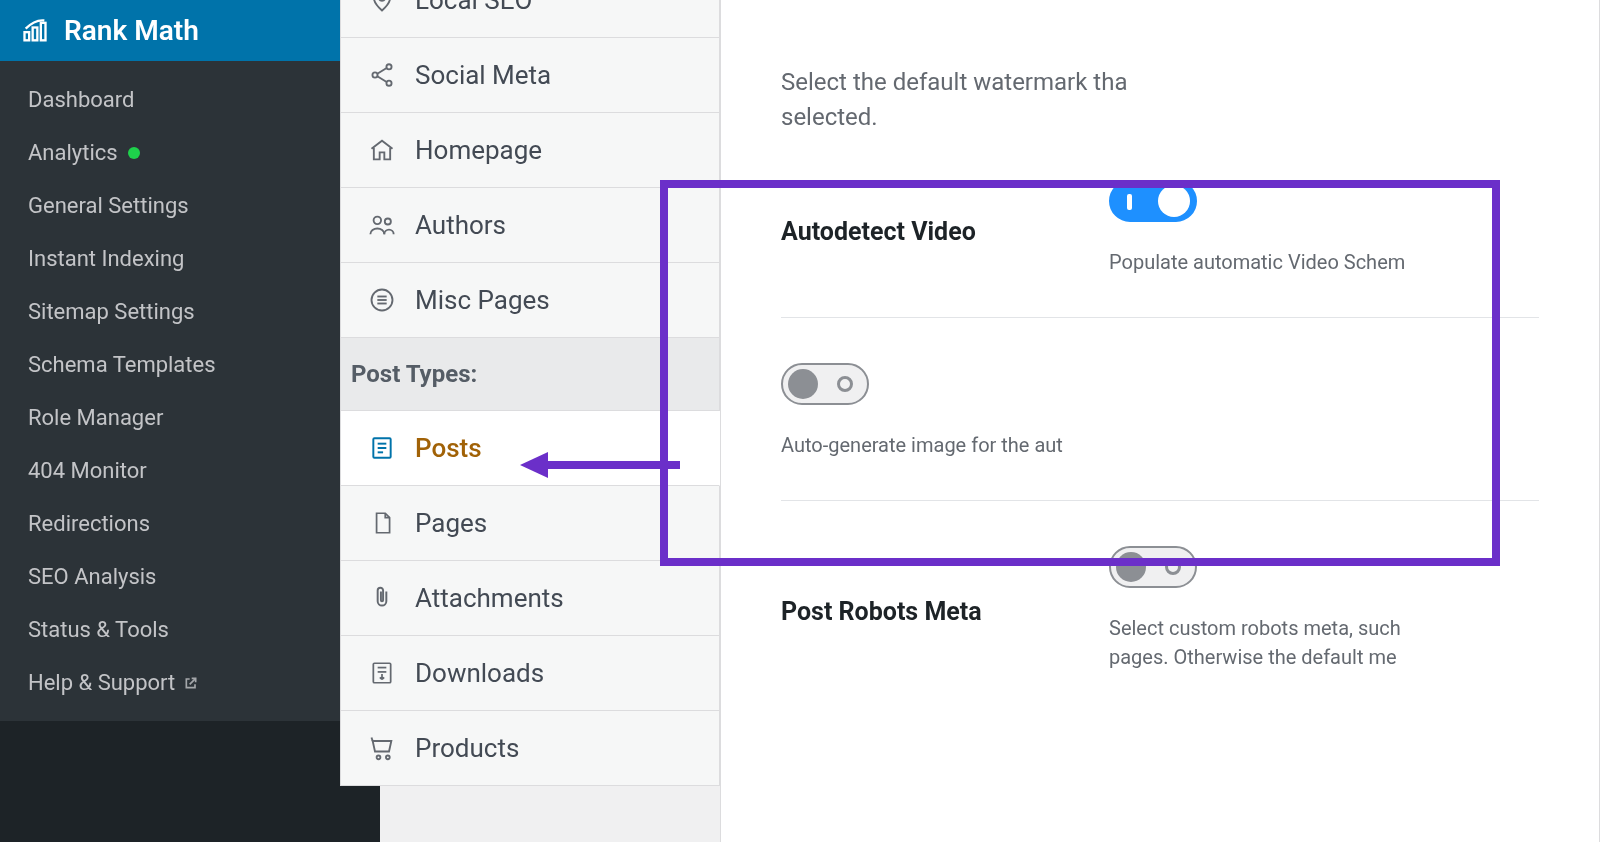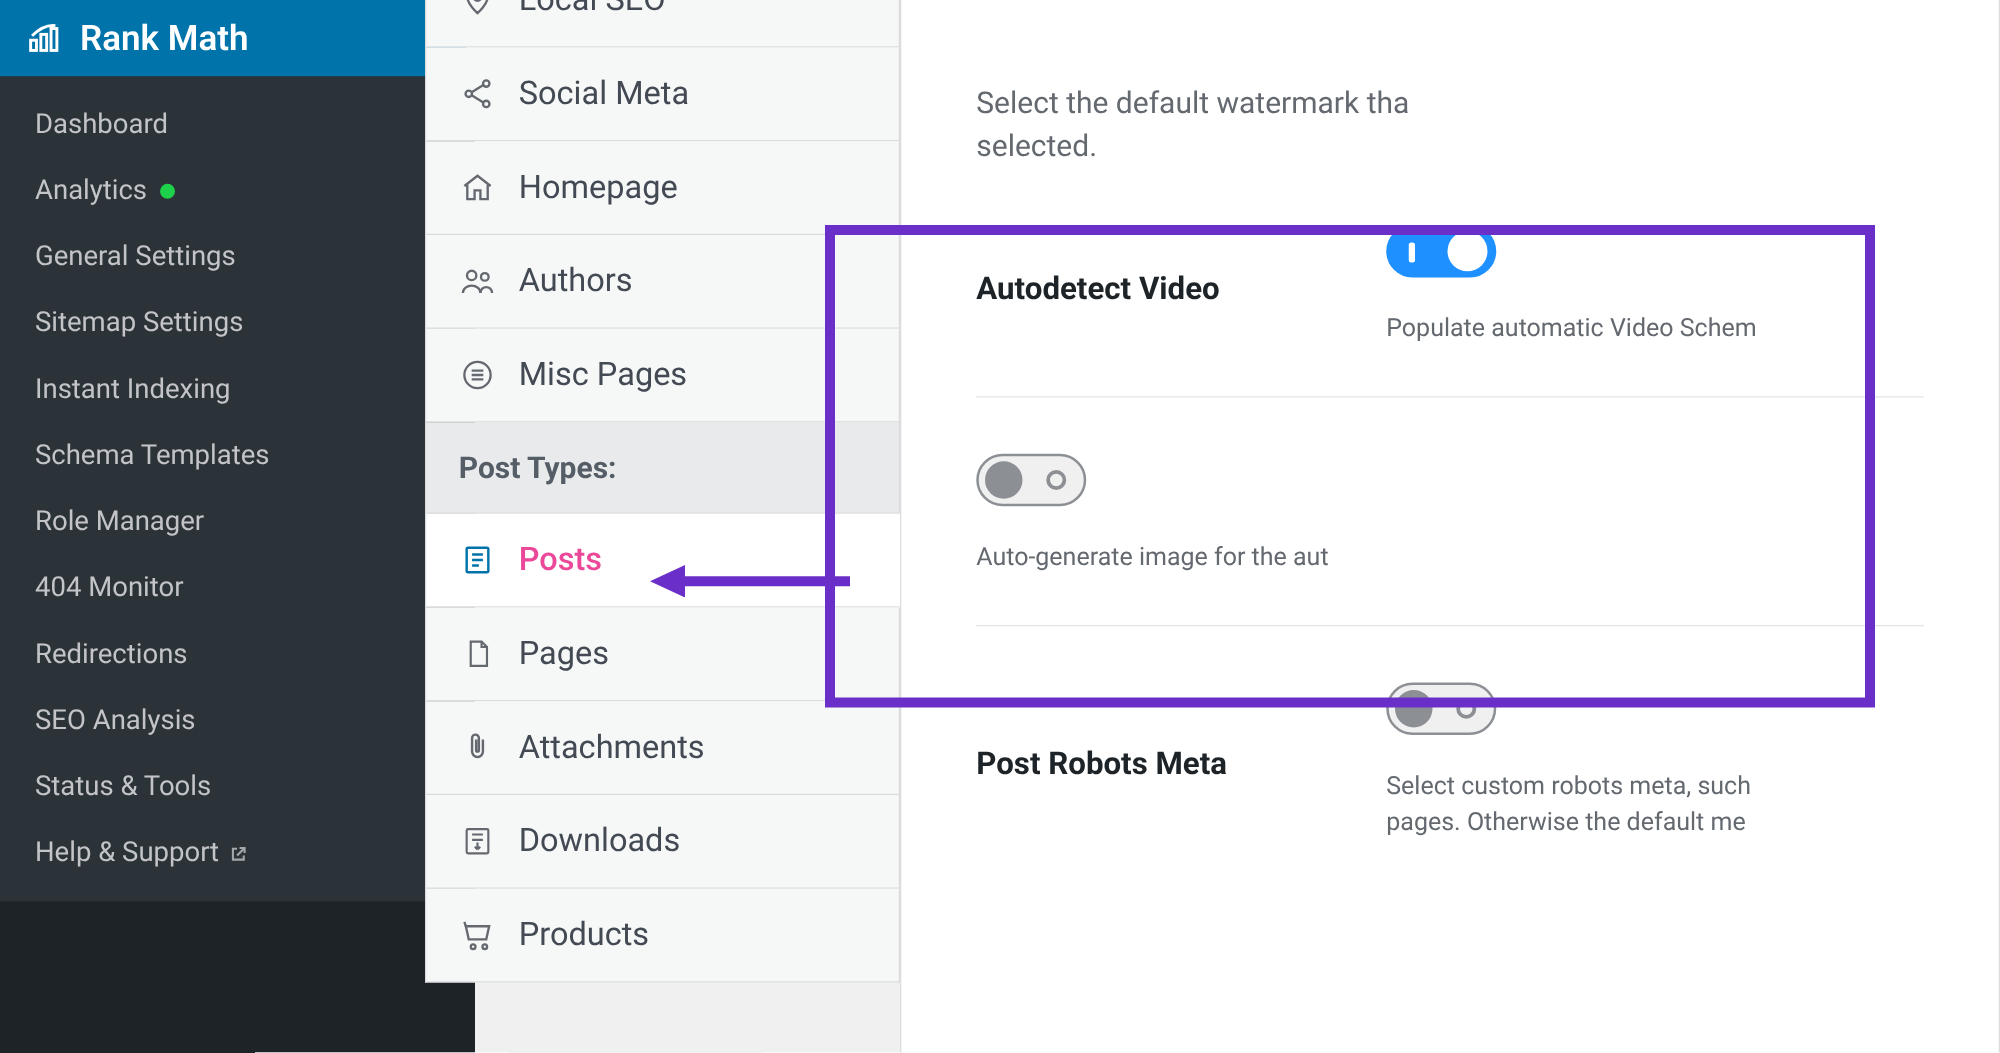--- a/index.html
+++ b/index.html
@@ -94,27 +94,27 @@
     gap:18px;
   }
   .tab-item:first-child{border-top:1px solid #dcdcde;}
   .tab-item .ticon{
     width:30px;height:30px;
     display:inline-flex;align-items:center;justify-content:center;
     color:#646970;
   }
   .tab-item.active{
     background:#fff;
-    color:#ec4899;
+    color:#a16207;
     font-weight:500;
     border-right-color:#fff;
   }
   .tab-item.active .ticon{color:#0073aa;}
   .tab-section{
-    padding: 22px 26px;
+    padding: 22px 10px;
     font-size: 24px;
     font-weight:700;
     color:#555d66;
     background:#e9eaeb;
     border:1px solid #dcdcde;
     border-top:none;
   }
 
   
   .content {
@@ -210,24 +210,24 @@
         <span>Dashboard</span>
       </div>
       <div class="item">
         <span>Analytics</span>
         <span class="dot"></span>
       </div>
       <div class="item">
         <span>General Settings</span>
       </div>
       <div class="item">
+        <span>Instant Indexing</span>
+      </div>
+      <div class="item">
         <span>Sitemap Settings</span>
-      </div>
-      <div class="item">
-        <span>Instant Indexing</span>
       </div>
       <div class="item">
         <span>Schema Templates</span>
       </div>
       <div class="item">
         <span>Role Manager</span>
       </div>
       <div class="item">
         <span>404 Monitor</span>
       </div>

